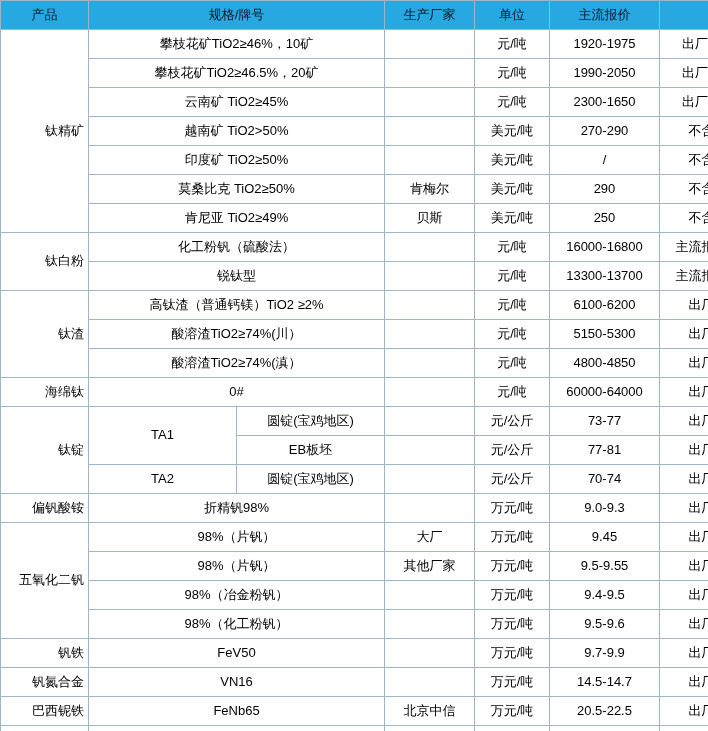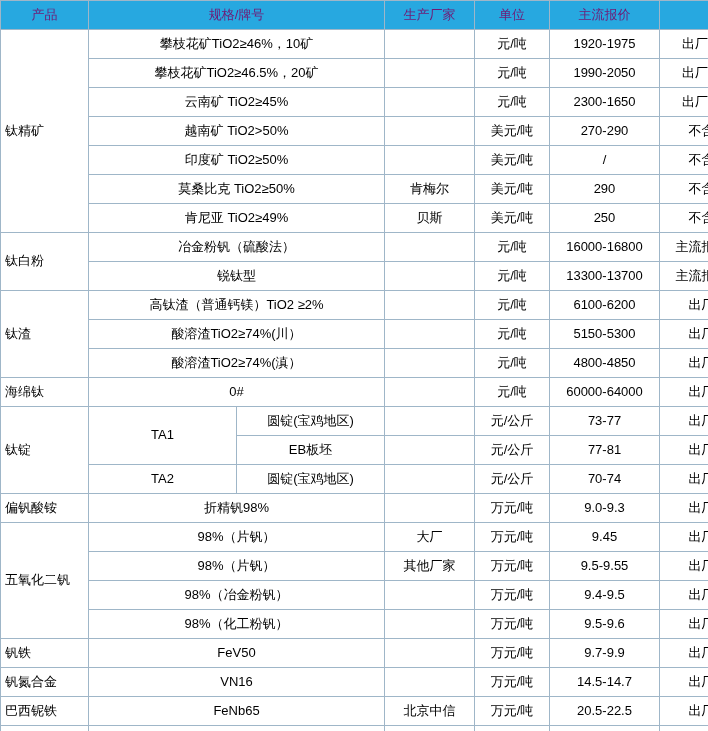--- a/index.html
+++ b/index.html
@@ -24,37 +24,37 @@
     border: 1px solid #9fb6c8;
     padding: 0 4px;
     height: 28px;
     line-height: 1.15;
     font-weight: normal;
     font-size: 13px;
     vertical-align: middle;
   }
   thead th {
     background: #27a8e0;
-    color: #701a75;
+    color: #0f172a;
     font-weight: bold;
     text-align: center;
     height: 30px;
     font-size: 14px;
   }
   
   col.c-product   { width: 88px; }
   col.c-spec-a    { width: 148px; }
   col.c-spec-b    { width: 148px; }
   col.c-maker     { width: 90px; }
   col.c-unit      { width: 75px; }
   col.c-price     { width: 110px; }
   col.c-remark    { width: 149px; }
 
   td.product {
-    text-align: left;
+    text-align: right;
     font-weight: bold;
   }
   td.spec {
     text-align: center;
     padding-left: 6px;
   }
   td.spec-center {
     text-align: center;
     padding-left: 6px;
   }
@@ -137,21 +137,21 @@
       </tr>
       <tr>
         <td class="spec" colspan="2">肯尼亚 TiO2≥49%</td>
         <td class="maker">贝斯</td>
         <td class="unit">美元/吨</td>
         <td class="price">250</td>
         <td class="remark">不含税港口交货</td>
       </tr>
       <tr>
         <td class="product" rowspan="2">钛白粉</td>
-        <td class="spec" colspan="2">冶金粉钒（硫酸法）</td>
+        <td class="spec" colspan="2">化工粉钒（硫酸法）</td>
         <td class="maker"></td>
         <td class="unit">元/吨</td>
         <td class="price">16000-16800</td>
         <td class="remark">主流报价含税承兑价</td>
       </tr>
       <tr>
         <td class="spec" colspan="2">锐钛型</td>
         <td class="maker"></td>
         <td class="unit">元/吨</td>
         <td class="price">13300-13700</td>

